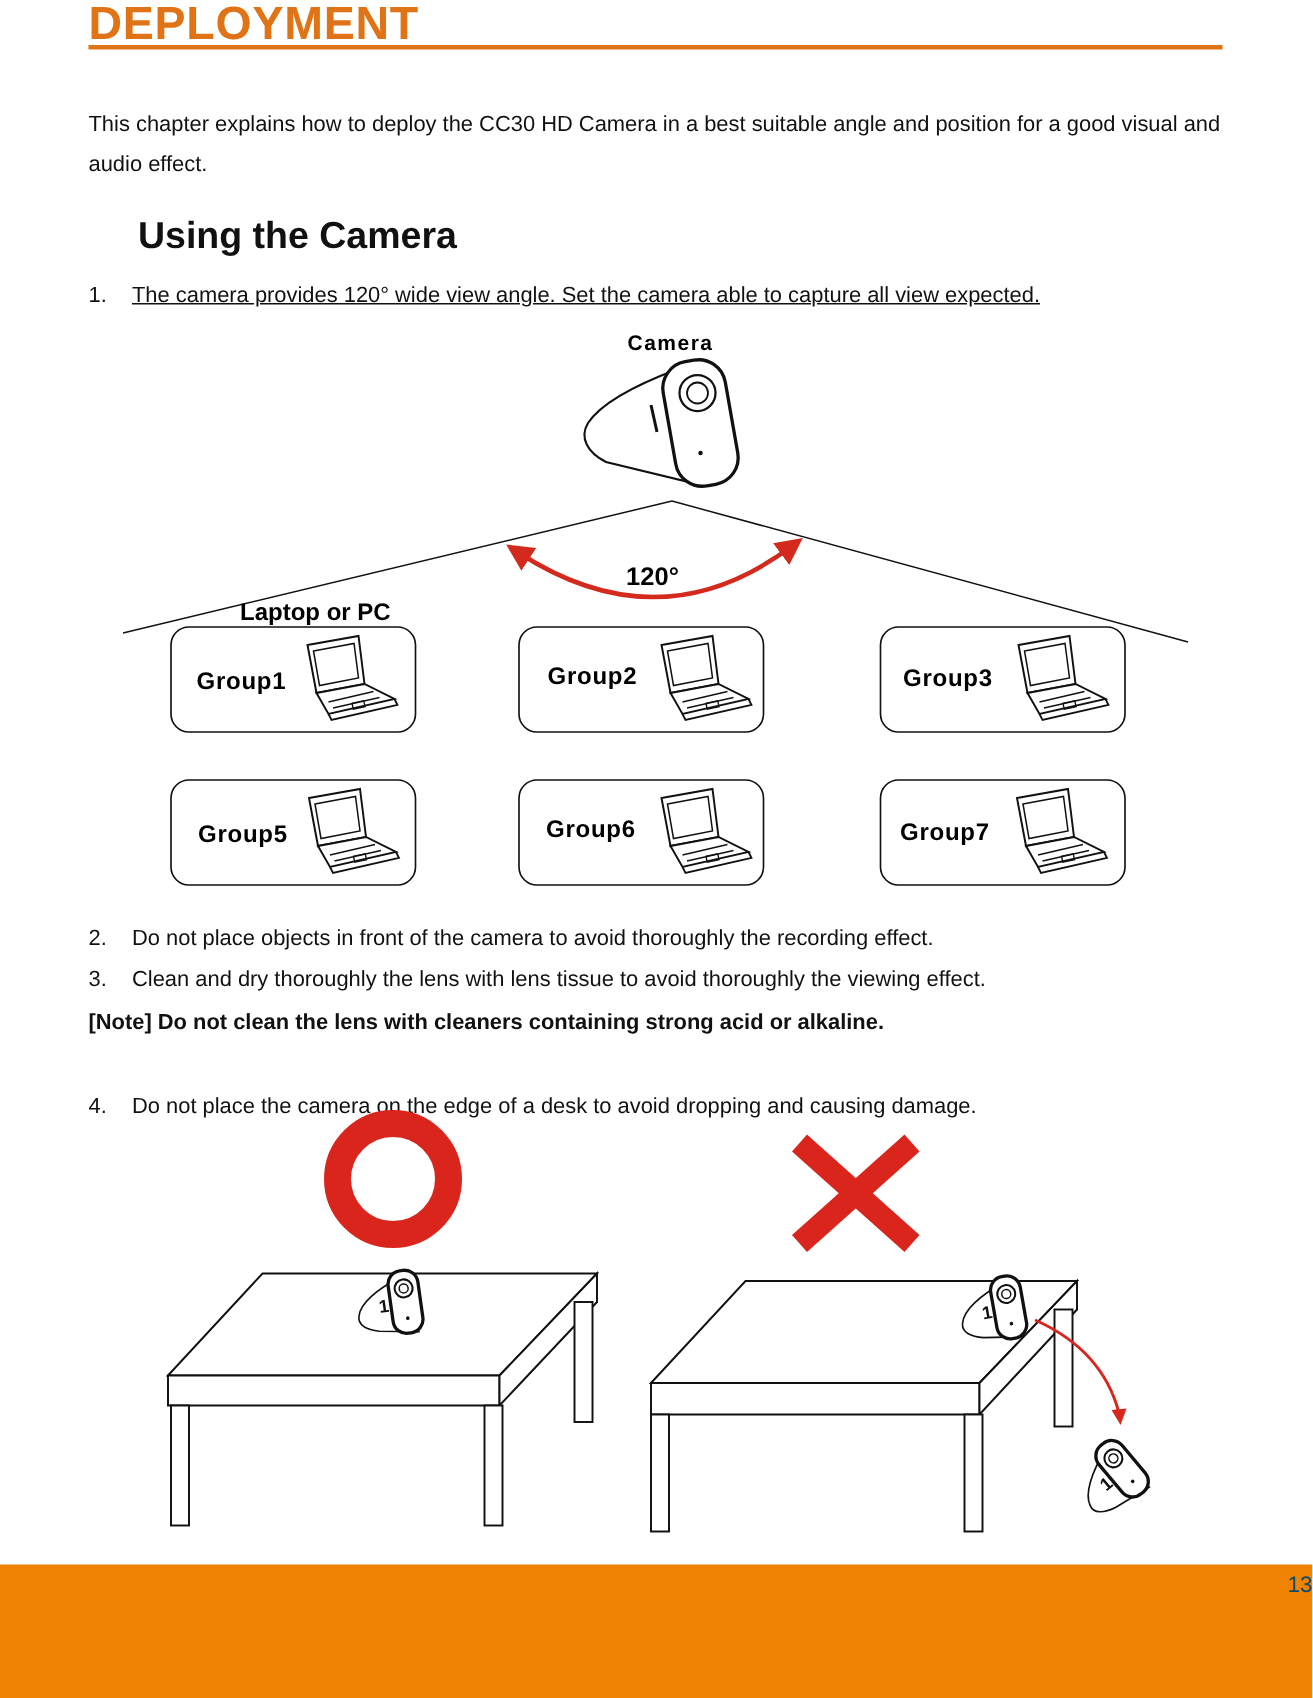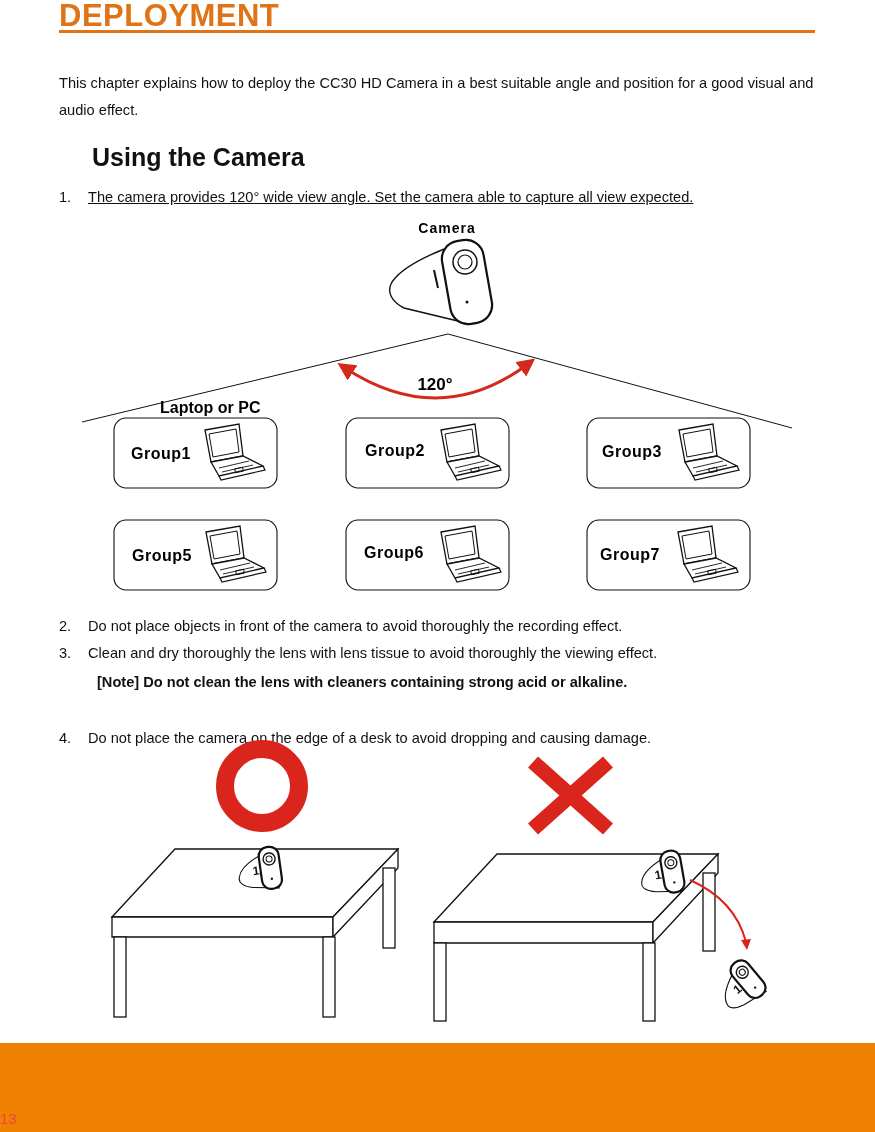--- a/index.html
+++ b/index.html
@@ -3,24 +3,24 @@
 <meta charset="utf-8">
 <style>
   html, body { margin:0; padding:0; background:#ffffff; }
   body { width:875px; height:1132px; position:relative; overflow:hidden; font-family:"Liberation Sans", sans-serif; color:#111; }
   .chapter-title { position:absolute; left:59px; top:-2px; font-size:31px; font-weight:bold; color:#e07316; letter-spacing:0.5px; line-height:36px; }
   .chapter-rule { position:absolute; left:59px; top:30px; width:756px; height:3px; background:#e07316; }
   .intro { position:absolute; left:59px; top:70px; width:760px; font-size:14.6px; line-height:27px; }
   .section-title { position:absolute; left:59px; top:140px; font-size:25px; font-weight:bold; line-height:34px;margin-left:33px; }
   .item { position:absolute; left:59px; font-size:14.6px; line-height:20px; white-space:nowrap; }
   .item .num { display:inline-block; width:29px; }
-  .note { position:absolute; left:59px; top:672px; font-size:14.6px; font-weight:bold; line-height:20px; white-space:nowrap;margin-left:38px; }
+  .note { position:absolute; left:59px; top:672px; font-size:14.6px; font-weight:bold; line-height:20px; white-space:nowrap; }
   .figure { position:absolute; }
   .footer { position:absolute; left:0; top:1043px; width:875px; height:89px; background:#ef8200; }
-  .page-num { position:absolute; left:0; width:875px; top:1110px; text-align:left; font-size:15px; color:#ef4444; }
+  .page-num { position:absolute; left:0; width:875px; top:1048px; text-align:right; font-size:15px; color:#0c4a6e; }
   svg text { font-family:"Liberation Sans", sans-serif; }
 </style>
 </head>
 <body>
 
 <div class="chapter-title">DEPLOYMENT</div>
 <div class="chapter-rule"></div>
 
 <div class="intro">This chapter explains how to deploy the CC30 HD Camera in a best suitable angle and position for a good visual and audio effect.</div>
 

